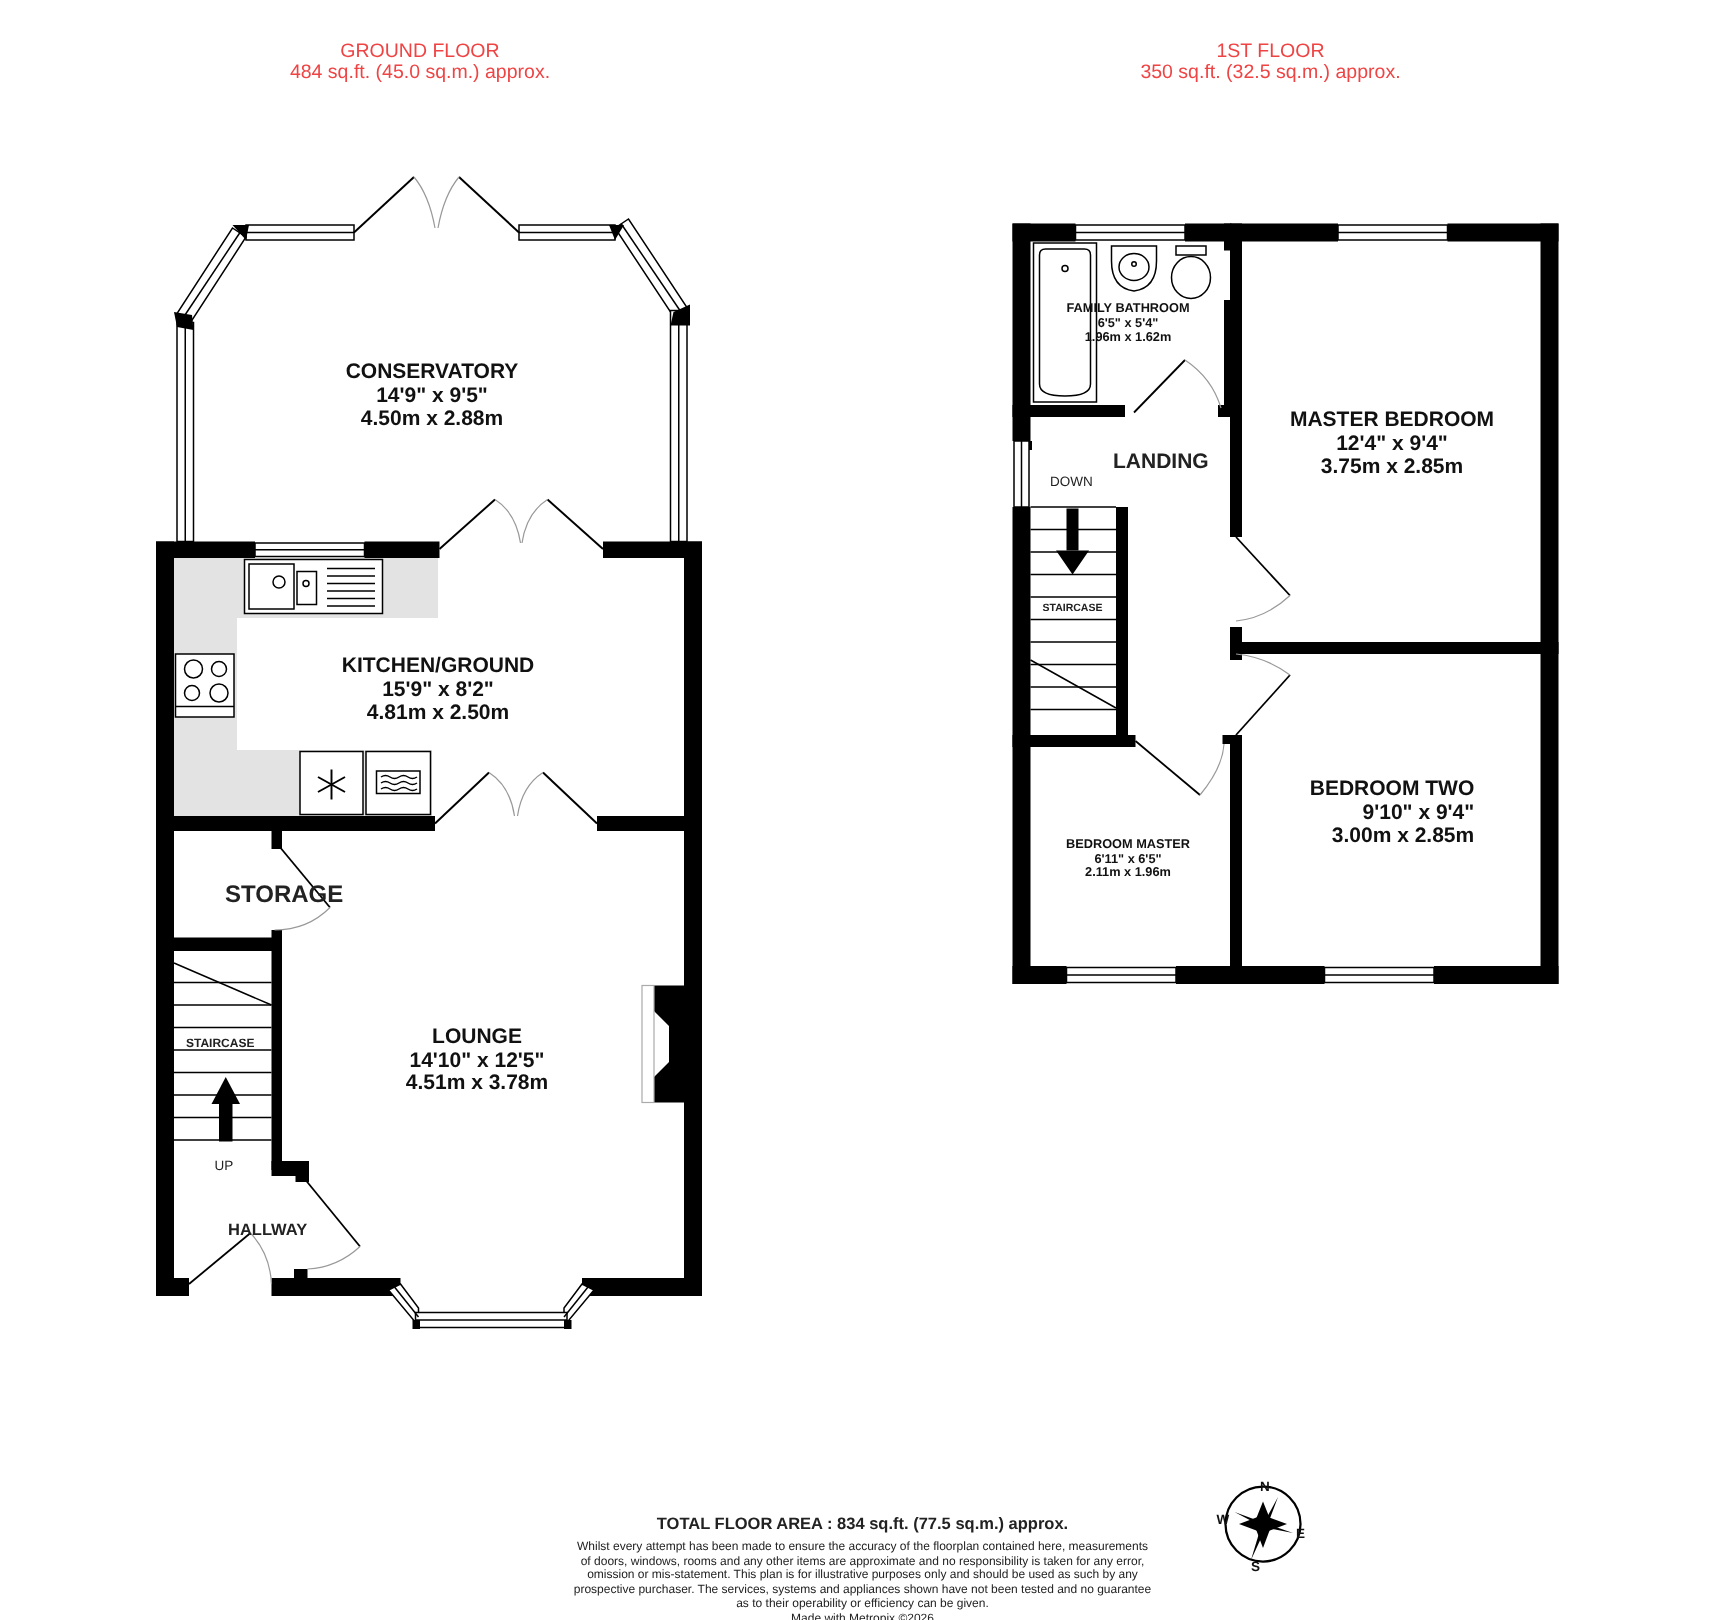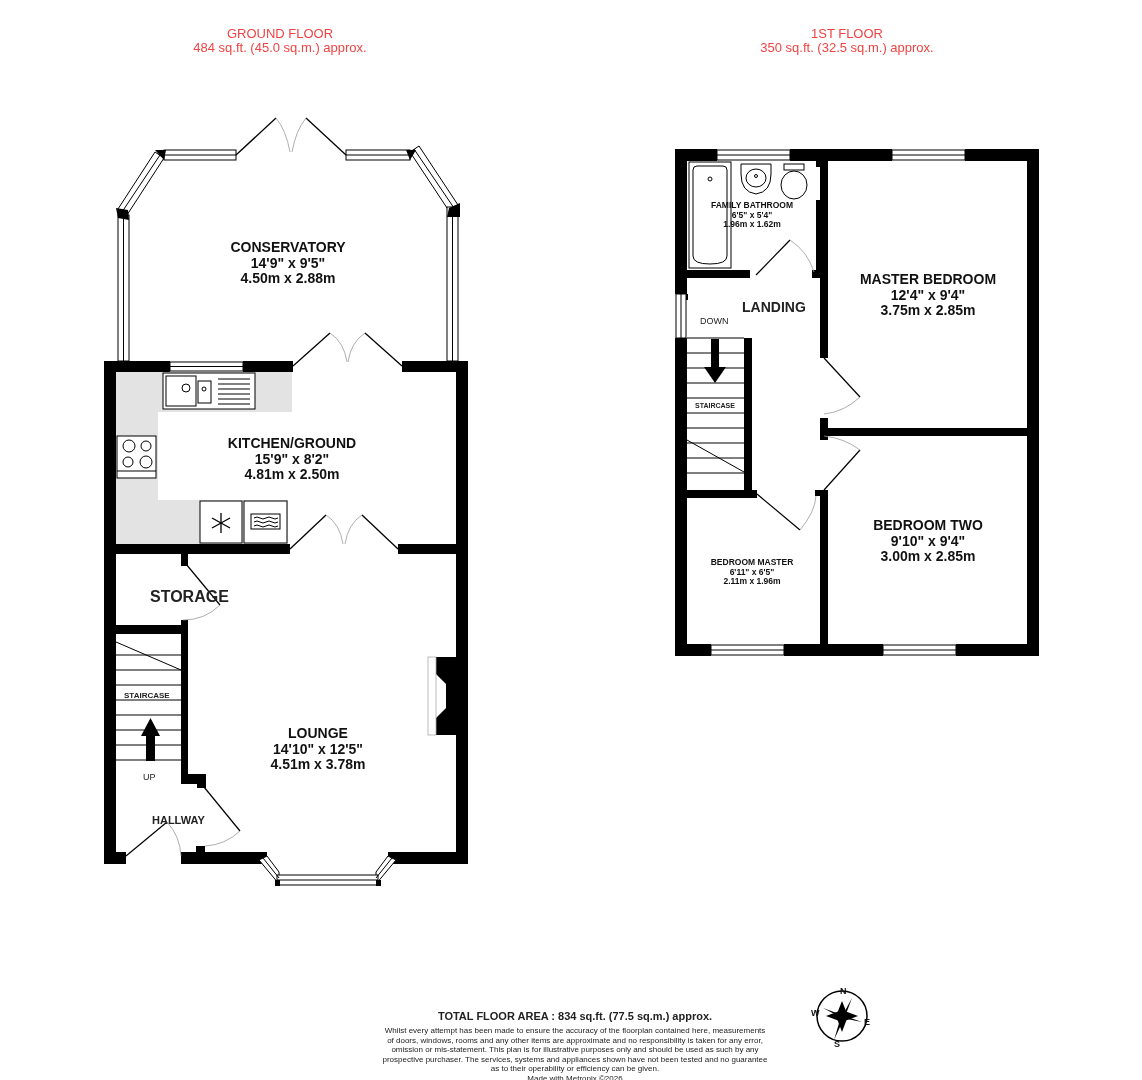--- a/index.html
+++ b/index.html
@@ -326,21 +326,21 @@
 <div class="room-label big" style="left:288px; top:240px;">
   <div>CONSERVATORY</div>
   <div>14'9"  x 9'5"</div>
   <div>4.50m  x 2.88m</div>
 </div>
 <div class="room-label big" style="left:292px; top:436px;">
   <div>KITCHEN/GROUND</div>
   <div>15'9"  x 8'2"</div>
   <div>4.81m  x 2.50m</div>
 </div>
-<div class="room-label big" style="left:318px; top:683px;margin-top:43px;">
+<div class="room-label big" style="left:318px; top:683px;">
   <div>LOUNGE</div>
   <div>14'10"  x 12'5"</div>
   <div>4.51m  x 3.78m</div>
 </div>
 <span class="plain-label bold" style="left:126px; top:588px; font-size:16px;">STORAGE</span>
 <span class="plain-label" style="left:124px; top:691px; font-size:8px; font-weight:bold;">STAIRCASE</span>
 <span class="plain-label" style="left:143px; top:772px; font-size:9px;">UP</span>
 <span class="plain-label bold" style="left:128px; top:814px;">HALLWAY</span>
 
 <div class="room-label small" style="left:752px; top:201px;">
@@ -349,21 +349,21 @@
   <div>1.96m  x 1.62m</div>
 </div>
 <div class="room-label big" style="left:928px; top:272px;">
   <div>MASTER BEDROOM</div>
   <div>12'4"  x 9'4"</div>
   <div>3.75m  x 2.85m</div>
 </div>
 <span class="plain-label bold" style="left:718px; top:299px; font-size:14px;">LANDING</span>
 <span class="plain-label" style="left:700px; top:316px; font-size:9px;">DOWN</span>
 <span class="plain-label" style="left:695px; top:402px; font-size:7px; font-weight:bold;">STAIRCASE</span>
-<div class="room-label big" style="left:928px; top:518px;">
+<div class="room-label big" style="left:928px; top:518px;text-align:right;">
   <div>BEDROOM TWO</div>
   <div>9'10"  x 9'4"</div>
   <div>3.00m  x 2.85m</div>
 </div>
 <div class="room-label small" style="left:752px; top:558px;">
   <div>BEDROOM MASTER</div>
   <div>6'11"  x 6'5"</div>
   <div>2.11m  x 1.96m</div>
 </div>
 

